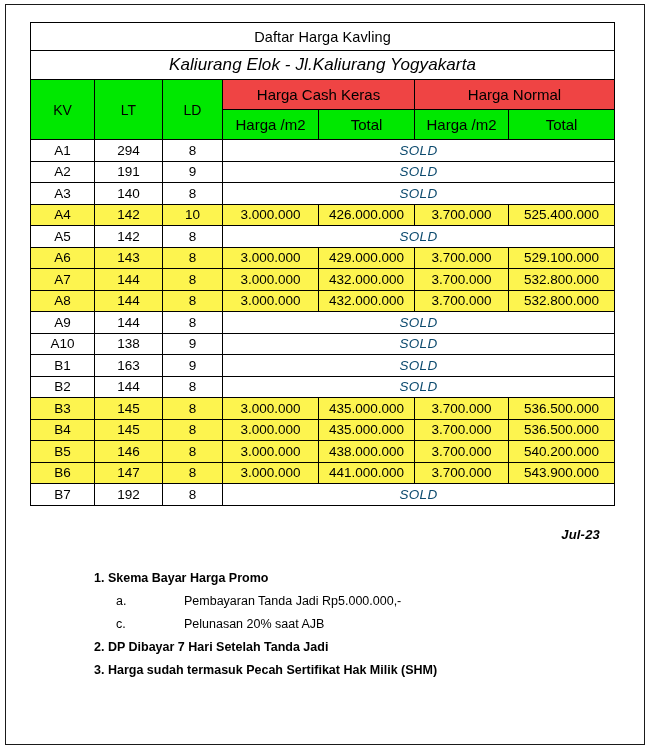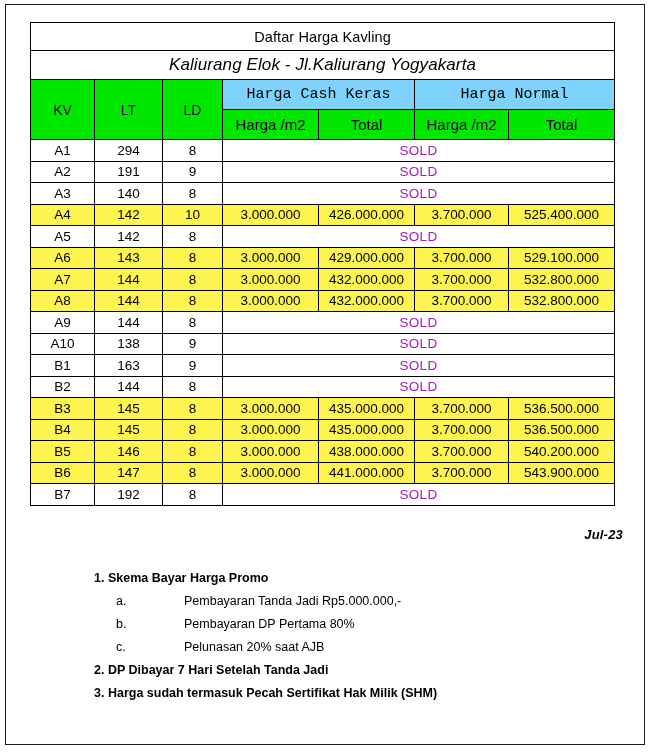--- a/index.html
+++ b/index.html
@@ -64,56 +64,56 @@
     background: #00E800;
     font-weight: bold;
     font-size: 14px;
   }
   .hdr-sm {
     background: #00E800;
     font-weight: bold;
     font-size: 15px;
   }
   .hdr-grp {
-    background: #7dd3fc;
+    background: #ef4444;
     font-weight: bold;
     font-size: 15px;
-    font-family: Liberation Mono, monospace;
   }
   .hdr-tall { height: 58px; }
   .hdr-grp-row { height: 29px; }
   .hdr-sub-row { height: 29px; }
 
   .data-row td {
     height: 20.5px;
     font-size: 13.5px;
   }
   .row-yellow td { background: #FDF44F; }
   .row-white  td { background: #ffffff; }
 
   .sold {
-    color: #a21caf;
-    font-weight: bold;
+    color: #0c4a6e;
+    font-weight: bold;
+    font-style: italic;
     font-size: 13px;
     letter-spacing: .3px;
   }
 
   
   .c-kv   { width: 64px; }
   .c-lt   { width: 68px; }
   .c-ld   { width: 60px; }
   .c-hm1  { width: 96px; }
   .c-tt1  { width: 96px; }
   .c-hm2  { width: 94px; }
   .c-tt2  { width: 106px; }
 
   
   #date-stamp {
     position: absolute;
-    right: 21px;
+    right: 44px;
     top: 522px;
     font-size: 13px;
     font-weight: bold;
     font-style: italic;
     letter-spacing: .2px;
   }
 
   
   #notes {
     position: absolute;
@@ -304,19 +304,18 @@
           <td colspan="4" class="sold">SOLD</td>
         </tr>
       </tbody>
   </table>
 
   <div id="date-stamp">Jul-23</div>
 
   <div id="notes">
       <div class="note-main"><span class="marker">1.</span> <span>Skema Bayar Harga Promo</span></div>
       <div class="note-sub"><span class="marker">a.</span><span>Pembayaran Tanda Jadi Rp5.000.000,-</span></div>
-      <div class="note-sub"><span class="marker">b.</span><span>Pembayaran DP Pertama 80%</span></div>
       <div class="note-sub"><span class="marker">c.</span><span>Pelunasan 20% saat AJB</span></div>
       <div class="note-main"><span class="marker">2.</span> <span>DP Dibayar 7 Hari Setelah Tanda Jadi</span></div>
       <div class="note-main"><span class="marker">3.</span> <span>Harga sudah termasuk Pecah Sertifikat Hak Milik (SHM)</span></div>
     </div>
 
 </div>
 
 </body></html>

